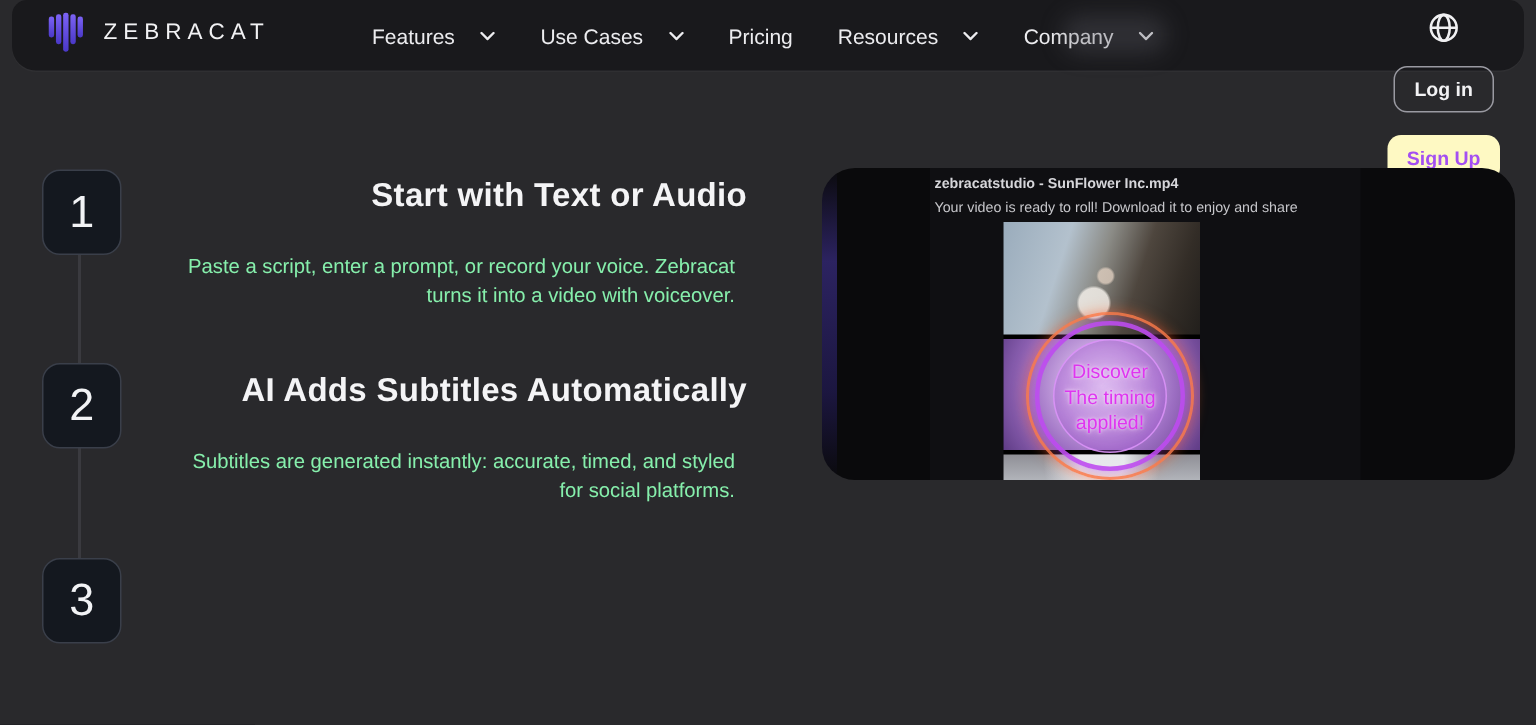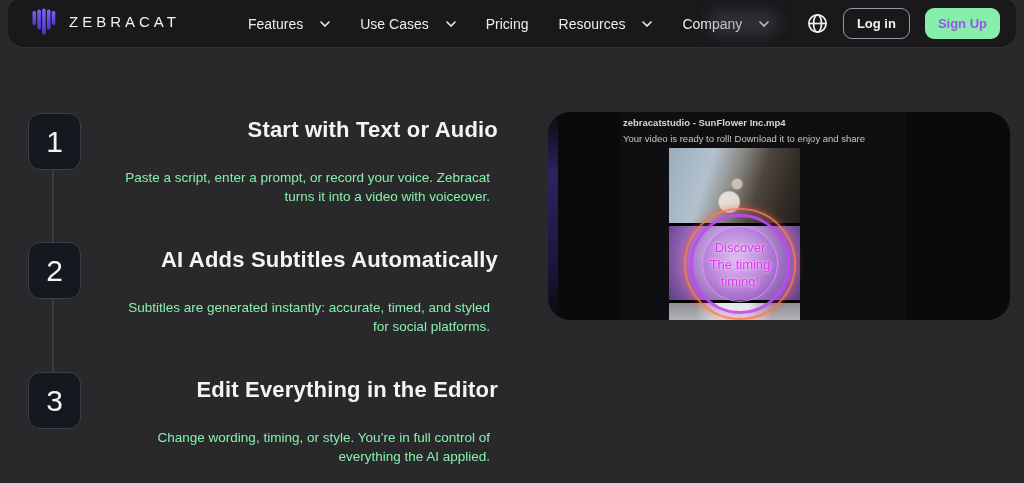--- a/index.html
+++ b/index.html
@@ -19,29 +19,29 @@
   .brand { position:absolute; left:24px; top:8px; display:flex; align-items:center; gap:12px; }
   .brand-text { color:#f2f2f4; font-size:15px; font-weight:400; letter-spacing:4px; }
   .nav-menu { position:absolute; left:240px; top:0; height:47px; display:flex; align-items:center; gap:30px; list-style:none; }
   .nav-item { display:flex; align-items:center; gap:17px; cursor:pointer; }
   .nav-item span { color:#ececef; font-size:14px; }
   .chev { display:block; margin-top:1px; }
   .blur-blob {
     position:absolute; left:700px; top:10px; width:70px; height:26px;
     background:rgba(90,90,96,0.35); border-radius:13px; filter:blur(7px);
   }
-  .nav-right { position:absolute; right:16px; top:8px; display:flex; align-items:center; gap:15px; }
+  .nav-right { position:absolute; right:16px; top:8px; display:flex; align-items:center; gap:15px;flex-direction:column; }
   .globe { display:block; }
   .btn-login {
     height:31px; padding:0 13px; background:transparent; color:#f2f2f4;
     border:1px solid #9a9aa2; border-radius:9px; font-size:13px; font-weight:700;
     font-family:"Liberation Sans", sans-serif; cursor:pointer;
   }
   .btn-signup {
-    height:31px; padding:0 13px; background:#86efac; color:#a44ff2;
+    height:31px; padding:0 13px; background:#fef9c3; color:#a44ff2;
     border:none; border-radius:9px; font-size:13px; font-weight:700;
     font-family:"Liberation Sans", sans-serif; cursor:pointer;
   }
 
   
   .steps { position:absolute; left:0; top:0; width:540px; height:483px; }
   .connector { position:absolute; left:52px; top:140px; width:2px; height:262px; background:#3a3a3f; }
   .step-badge {
     position:absolute; left:28px; width:53px; height:57px;
     background:#14181f; border:1px solid #3a3f4a; border-radius:12px;
@@ -194,43 +194,39 @@
       <span>2</span>
     </div>
     <div class="step-text text-2">
       <div class="step-title">AI Adds Subtitles Automatically</div>
       <div class="step-desc">Subtitles are generated instantly: accurate, timed, and styled for social platforms.</div>
     </div>
 
     <div class="step-badge badge-3">
       <span>3</span>
     </div>
-    <div class="step-text text-3">
-      <div class="step-title">Edit Everything in the Editor</div>
-      <div class="step-desc">Change wording, timing, or style. You’re in full control of everything the AI applied.</div>
-    </div>
   </section>
 
   <aside class="panel">
     <div class="modal"></div>
     <div class="panel-title">zebracatstudio - SunFlower Inc.mp4</div>
     <div class="panel-subtitle">Your video is ready to roll! Download it to enjoy and share</div>
 
     <div class="thumb">
       <div class="frame frame-1"></div>
       <div class="frame frame-2"></div>
       <div class="frame frame-3"></div>
     </div>
 
     <div class="ring-outer">
       <div class="ring-mid">
         <div class="ring-inner">
           <span class="overlay-line">Discover</span>
           <span class="overlay-line">The timing</span>
-          <span class="overlay-line">timing!</span>
+          <span class="overlay-line">applied!</span>
         </div>
       </div>
     </div>
 
     <div class="panel-btn panel-btn-dark"></div>
     <div class="panel-btn panel-btn-purple"></div>
   </aside>
 
 </div>
 

